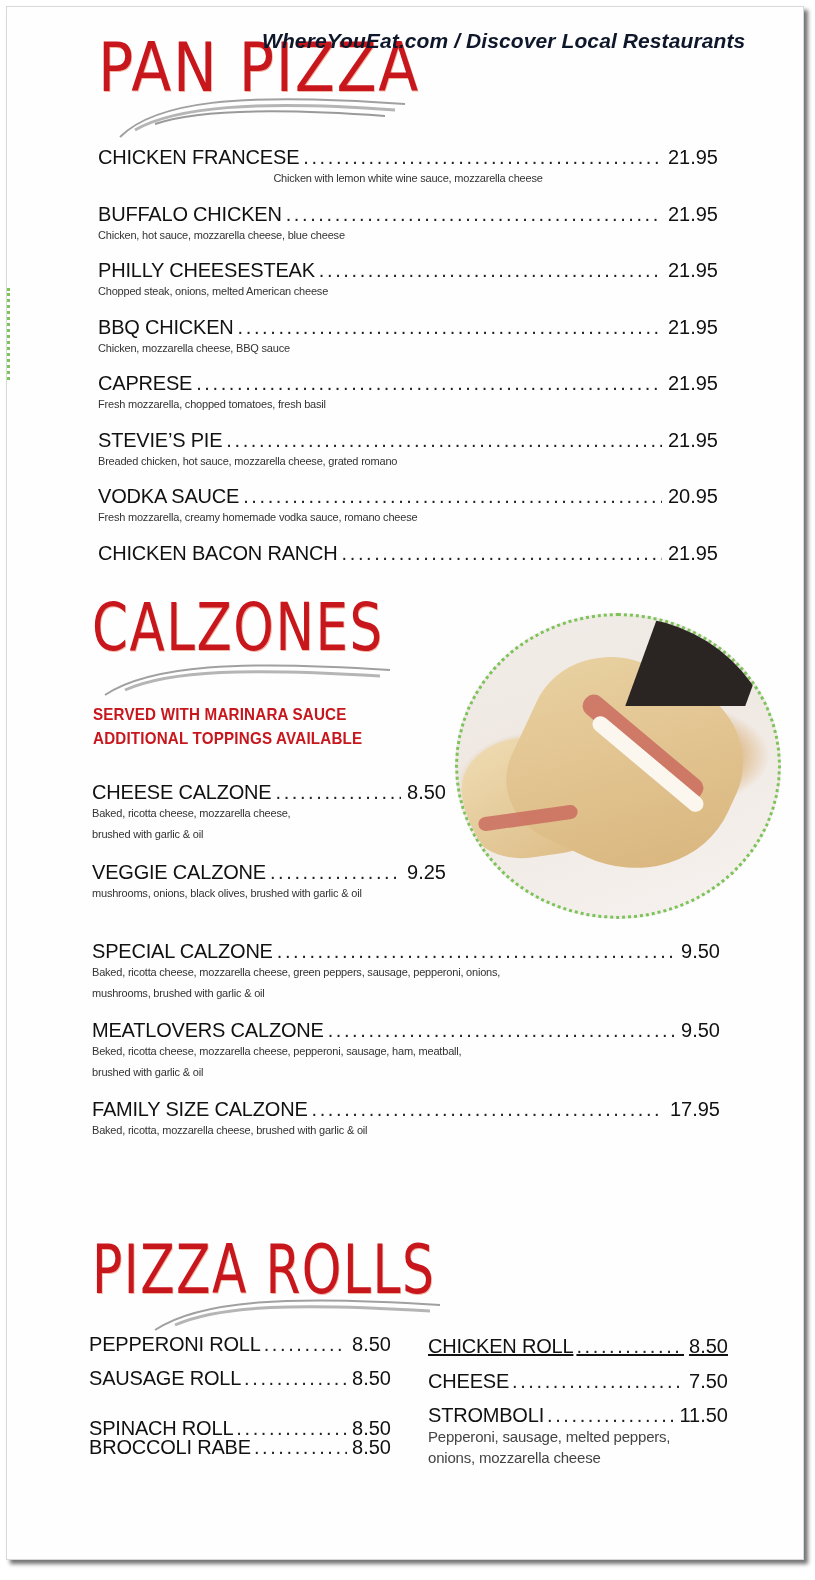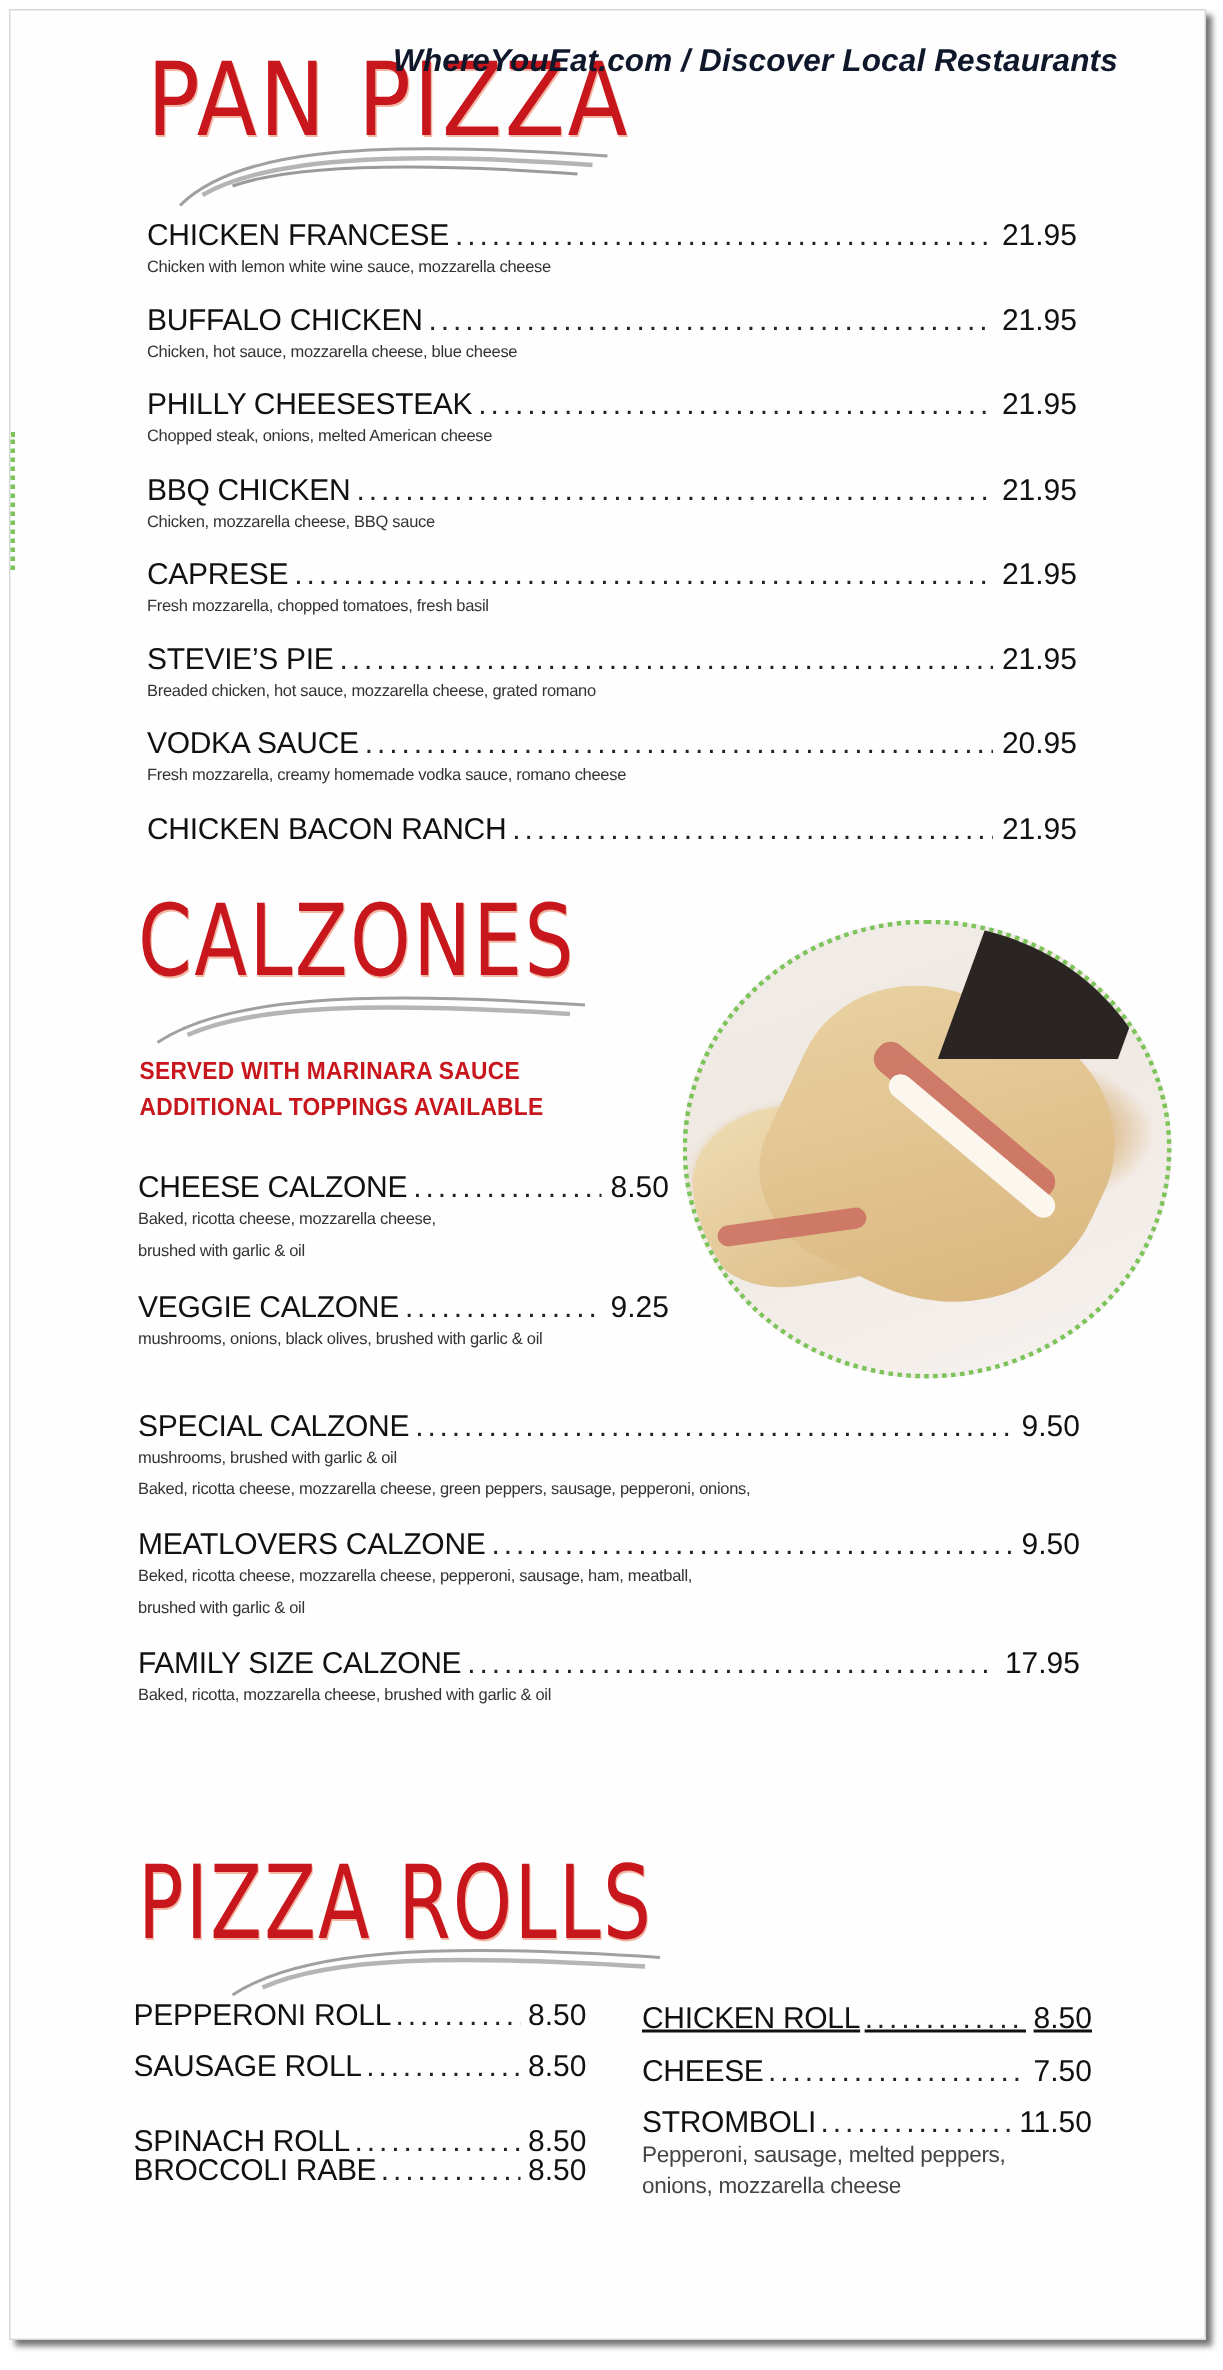--- a/index.html
+++ b/index.html
@@ -53,21 +53,21 @@
 <div class="left-dots"></div>
 
 <div class="section-title" style="left:98px; top:30px; font-size:68px; line-height:76px; transform:scaleX(0.86);">PAN PIZZA</div>
 <svg class="swoosh" style="left:115px; top:82px;" width="300" height="60">
   <path d="M5 55 C40 20, 120 10, 290 22" stroke="#a0a0a0" stroke-width="2" fill="none"></path>
   <path d="M20 48 C60 25, 140 18, 280 28" stroke="#b5b5b5" stroke-width="3" fill="none"></path>
   <path d="M40 42 C80 28, 160 26, 270 34" stroke="#9a9a9a" stroke-width="2" fill="none"></path>
 </svg>
 <div class="watermark">WhereYouEat.com / Discover Local Restaurants</div>
 
-<div class="item" style="top:146px;">
+<div class="item" style="top:146px;text-align:center;">
   <div class="row">
       <span class="name">CHICKEN FRANCESE</span>
       <span class="dots"></span>
       <span class="price">21.95</span>
     </div>
   <div class="desc">Chicken with lemon white wine sauce, mozzarella cheese</div>
 </div>
 <div class="item" style="top:203px;">
   <div class="row">
       <span class="name">BUFFALO CHICKEN</span>
@@ -159,22 +159,22 @@
       <span class="price">9.25</span>
     </div>
   <div class="desc" style="white-space:nowrap;">mushrooms, onions, black olives, brushed with garlic &amp; oil</div>
 </div>
 <div class="item" style="left:92px; width:628px; top:940px;">
   <div class="row">
       <span class="name">SPECIAL CALZONE</span>
       <span class="dots"></span>
       <span class="price">9.50</span>
     </div>
+  <div class="desc">Baked, ricotta cheese, mozzarella cheese, green peppers, sausage, pepperoni, onions,</div>
   <div class="desc">mushrooms, brushed with garlic &amp; oil</div>
-  <div class="desc">Baked, ricotta cheese, mozzarella cheese, green peppers, sausage, pepperoni, onions,</div>
 </div>
 <div class="item" style="left:92px; width:628px; top:1019px;">
   <div class="row">
       <span class="name">MEATLOVERS CALZONE</span>
       <span class="dots"></span>
       <span class="price">9.50</span>
     </div>
   <div class="desc">Beked, ricotta cheese, mozzarella cheese, pepperoni, sausage, ham, meatball,</div>
   <div class="desc">brushed with garlic &amp; oil</div>
 </div>

